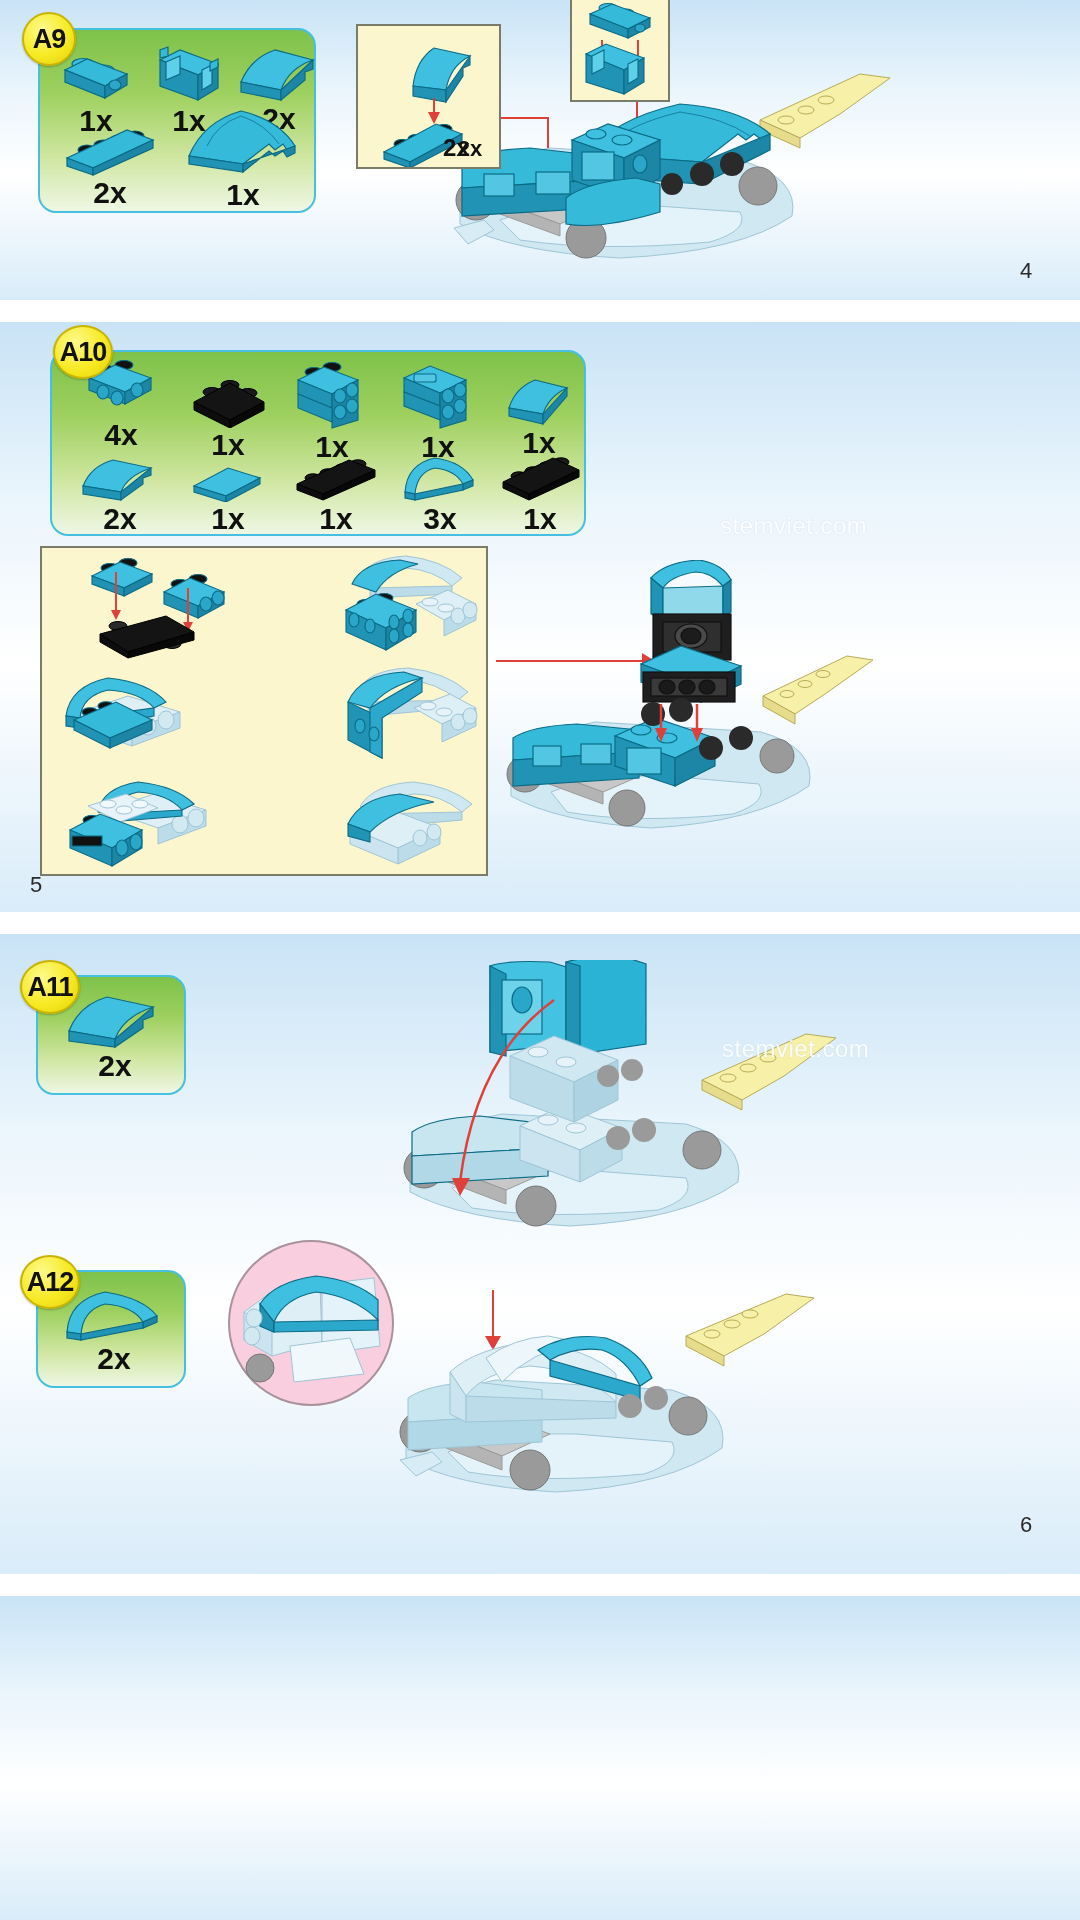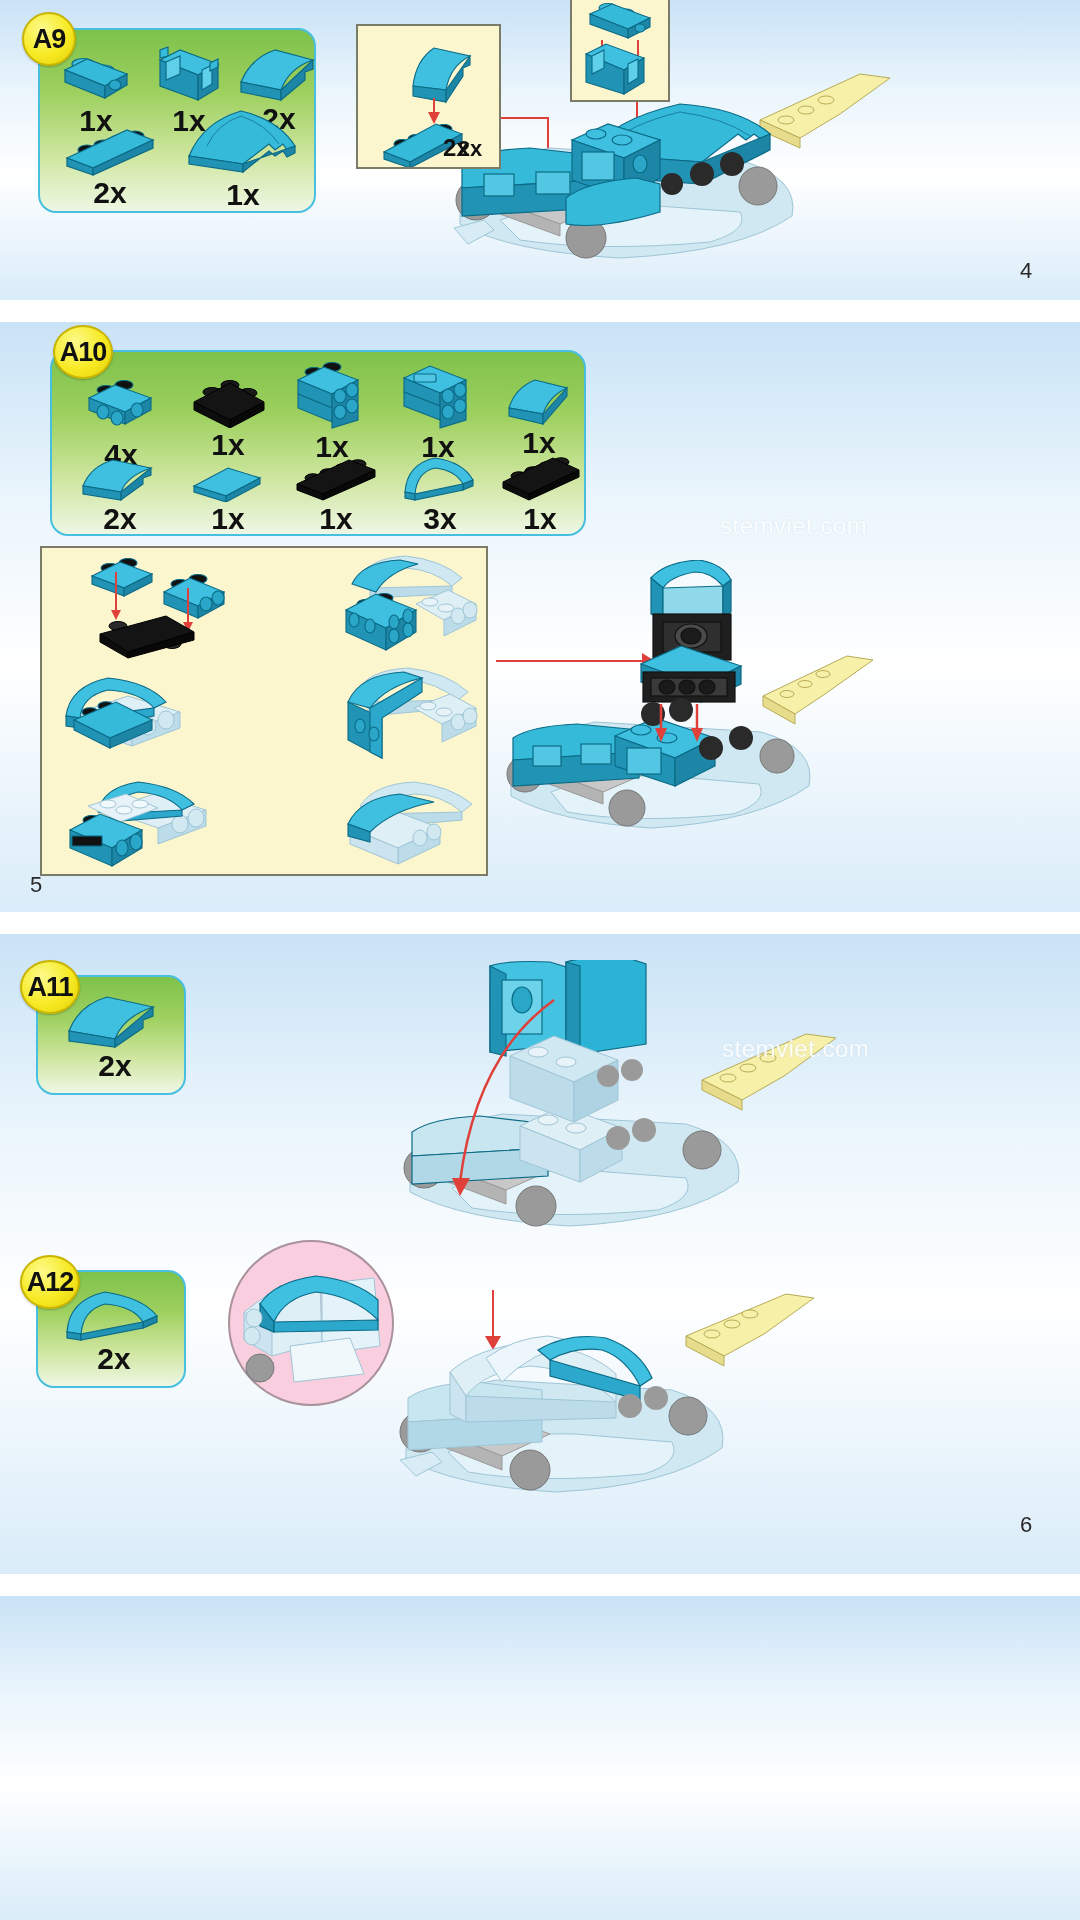--- a/index.html
+++ b/index.html
@@ -327,21 +327,21 @@
   <div class="band" style="top:322px;height:590px;"></div>
   <div class="band-sep" style="top:912px;height:22px;"></div>
 
   <div class="badge wide" style="left:30px;top:325px;margin-left:23px;">
       <span>A10</span>
     </div>
 
   <div class="partsbox" style="left:50px;top:350px;width:536px;height:186px;">
     <div class="partsbox-inner">
 
-      <div class="part" style="left:26px;top:24px;width:86px;justify-content:flex-end;">
+      <div class="part" style="left:26px;top:4px;width:86px;justify-content:flex-end;">
         <svg class="pc" width="84" height="62" viewBox="0 0 84 62">
           <g stroke="#0b6b86" stroke-width="1.1">
             <ellipse cx="27" cy="14" rx="9" ry="4.5" fill="#111"></ellipse>
             <ellipse cx="45" cy="9" rx="9" ry="4.5" fill="#111"></ellipse>
             <path d="M10 22 L36 9 L72 22 L46 36 Z" fill="#3fc0e0"></path>
             <path d="M10 22 L10 34 L46 48 L46 36 Z" fill="#2193b4"></path>
             <path d="M46 36 L72 22 L72 34 L46 48 Z" fill="#1d85a5"></path>
             <ellipse cx="24" cy="36" rx="6" ry="7" fill="#2aa6c8"></ellipse>
             <ellipse cx="38" cy="42" rx="6" ry="7" fill="#2aa6c8"></ellipse>
             <ellipse cx="58" cy="34" rx="6" ry="7" fill="#2aa6c8"></ellipse>

